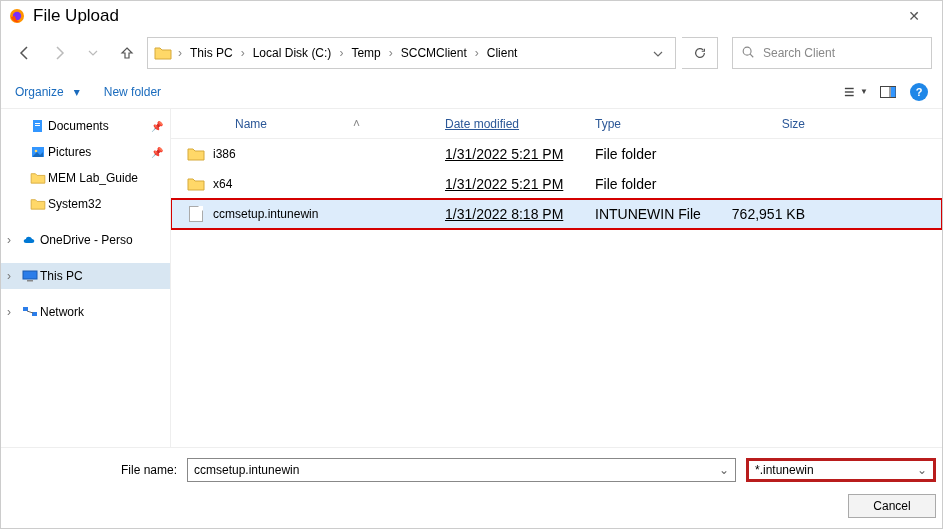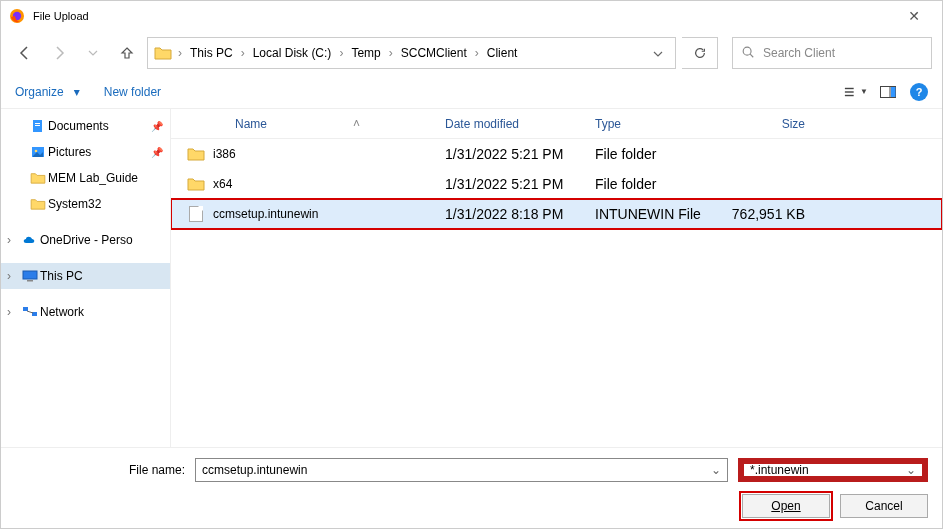--- a/index.html
+++ b/index.html
@@ -1,20 +1,20 @@
 <!DOCTYPE html>
 <html><head>
 <meta charset="utf-8">
 <style>
 * { margin: 0; padding: 0; box-sizing: border-box; font-family: "Segoe UI", Arial, sans-serif; }
 body { background: #fff; width: 943px; height: 529px; overflow: hidden; font-size: 12px; color: #000; }
 .window { width: 100%; height: 100%; display: flex; flex-direction: column; border: 1px solid #ccc; background: #fff; }
 .titlebar { height: 30px; display: flex; align-items: center; padding: 0 8px; }
 .titlebar .ff-icon { width: 16px; height: 16px; margin-right: 8px; }
-.titlebar .title { flex: 1; font-size: 11px; color: #000; }
+.titlebar .title { flex: 1; font-size: 17px; color: #000; }
 .titlebar .close { width: 40px; text-align: center; color: #555; font-size: 14px; cursor: pointer; }
 .navbar { height: 44px; display: flex; align-items: center; padding: 6px 10px; gap: 6px; }
 .nav-btn { width: 28px; height: 28px; display: flex; align-items: center; justify-content: center; color: #666; cursor: pointer; }
 .nav-btn.disabled { color: #bbb; }
 .addr { flex: 1; display: flex; align-items: center; border: 1px solid #ccc; height: 32px; padding: 0 6px; gap: 4px; }
 .folder-icon { width: 18px; height: 14px; display: inline-block; }
 .folder-svg { width: 18px; height: 14px; }
 .crumb { color: #000; padding: 0 2px; cursor: pointer; }
 .crumb-sep { color: #888; padding: 0 2px; }
 .addr .chev { margin-left: auto; color: #666; padding: 0 6px; cursor: pointer; }
@@ -33,36 +33,36 @@
 .side-item.top { padding-left: 20px; }
 .side-item .expander { position: absolute; left: 6px; color: #777; }
 .side-item.thispc { background: #d8e6f2; }
 .side-item .pin { margin-left: auto; color: #888; font-size: 10px; }
 .side-label { overflow: hidden; text-overflow: ellipsis; }
 .side-spacer { height: 10px; }
 .filepane { flex: 1; overflow: hidden; }
 .headerrow { display: flex; align-items: center; height: 30px; border-bottom: 1px solid #eee; color: #2b5797; padding-left: 16px; }
 .col-name { width: 258px; display: flex; align-items: center; gap: 26px; }
 .col-name .sort { color: #888; }
-.col-date { width: 150px; }
+.col-date { width: 150px; text-decoration: underline; }
 .col-type { width: 132px; }
 .col-size { width: 86px; text-align: right; padding-right: 8px; }
 .row { display: flex; align-items: center; height: 30px; padding-left: 16px; }
 .row .col-name { display: flex; align-items: center; gap: 8px; color: #000; }
 .row .col-date, .row .col-type, .row .col-size { color: #000; font-size: 14px; }
 .row.selected { background: #ddecfb; outline: 2px solid #d40000; outline-offset: -1px; }
 .file-icon { width: 18px; height: 18px; display: flex; align-items: center; justify-content: center; }
 .generic-file { width: 14px; height: 16px; border: 1px solid #aaa; background: #fff; position: relative; }
 .generic-file::after { content: ""; position: absolute; top: -1px; right: -1px; border-left: 5px solid transparent; border-top: 5px solid #fff; }
-.footer { border-top: 1px solid #eee; padding: 10px 14px; }
+.footer { border-top: 1px solid #eee; padding: 10px 6px; }
 .fn-row { display: flex; align-items: center; gap: 10px; margin-bottom: 12px; }
 .fn-label { width: 170px; text-align: right; }
 .fn-input { flex: 1; height: 24px; border: 1px solid #888; padding: 0 6px; font-size: 12px; display: flex; align-items: center; justify-content: space-between; }
 .fn-input input { border: none; outline: none; flex: 1; font-size: 12px; }
-.filter { width: 190px; height: 24px; border: 6px solid #b91c1c; display: flex; align-items: center; justify-content: space-between; padding: 0 6px; cursor: pointer; }
+.filter { width: 190px; height: 24px; border: 3px solid #b91c1c; display: flex; align-items: center; justify-content: space-between; padding: 0 6px; cursor: pointer; }
 .btn-row { display: flex; justify-content: flex-end; gap: 10px; }
 .btn { width: 88px; height: 24px; border: 1px solid #aaa; background: #f3f3f3; display: flex; align-items: center; justify-content: center; cursor: pointer; }
 .btn.open { outline: 2px solid #d40000; outline-offset: 1px; }
 .side-icon { width: 18px; height: 14px; display:inline-flex; align-items:center; justify-content:center; }
 </style>
 </head>
 <body>
 
 <div class="window">
   <div class="titlebar">
@@ -297,21 +297,18 @@
       <div class="fn-input">
         <input type="text" value="ccmsetup.intunewin" style="">
         <span style="color:#666;">⌄</span>
       </div>
       <div class="filter">
         <span>*.intunewin</span>
         <span style="color:#666;">⌄</span>
       </div>
     </div>
     <div class="btn-row">
-      <div class="btn open">
-        <span style="text-decoration: underline; text-decoration-color:#000;">Open</span>
-      </div>
       <div class="btn">
         <span>Cancel</span>
       </div>
     </div>
   </div>
 </div>
 
 </body></html>

